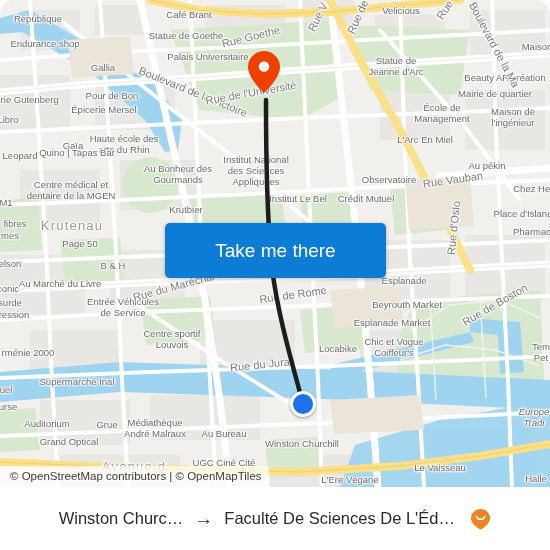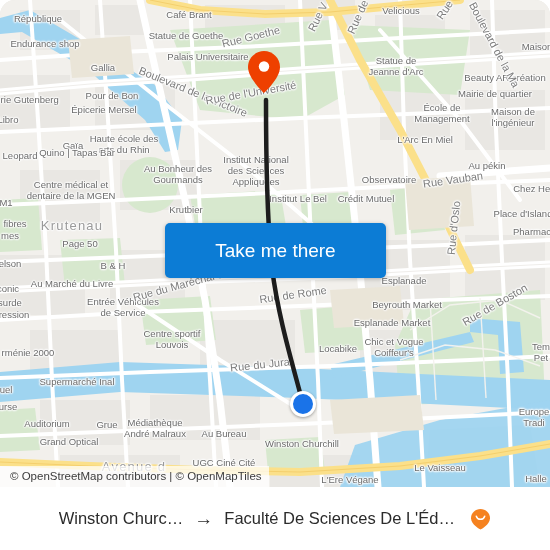--- a/index.html
+++ b/index.html
@@ -288,21 +288,21 @@
         <div class="lbl " style="left: 6px; top: 202px;">M1</div>
         <div class="lbl " style="left: 186px; top: 209px;">Krutbier</div>
         <div class="lbl " style="left: 15px; top: 223px;">fibres</div>
         <div class="lbl " style="left: 10px; top: 235px;">mes</div>
         <div class="lbl " style="left: 532px; top: 231px;">Pharmac</div>
         <div class="lbl big" style="left: 72px; top: 225px;">Krutenau</div>
         <div class="lbl " style="left: 80px; top: 243px;">Page 50</div>
         <div class="lbl " style="left: 113px; top: 265px;">B &amp; H</div>
         <div class="lbl " style="left: 10px; top: 263px;">elson</div>
         <div class="lbl " style="left: 404px; top: 280px;">Esplanade</div>
-        <div class="lbl " style="left: 72px; top: 283px;">Au Marché du Livre</div>
+        <div class="lbl " style="left: 60px; top: 283px;">Au Marché du Livre</div>
         <div class="lbl " style="left: 8px; top: 288px;">conic</div>
         <div class="lbl " style="left: 123px; top: 307px;">Entrée Véhicules
 de Service</div>
         <div class="lbl " style="left: 10px; top: 302px;">surde</div>
         <div class="lbl " style="left: 14px; top: 314px;">ression</div>
         <div class="lbl " style="left: 407px; top: 304px;">Beyrouth Market</div>
         <div class="lbl " style="left: 392px; top: 322px;">Esplanade Market</div>
         <div class="lbl " style="left: 172px; top: 339px;">Centre sportif
 Louvois</div>
         <div class="lbl " style="left: 394px; top: 347px;">Chic et Vogue
@@ -312,21 +312,21 @@
         <div class="lbl " style="left: 541px; top: 352px;">Tem
 Pet</div>
         <div class="lbl " style="left: 77px; top: 381px;">Supermarché Inal</div>
         <div class="lbl " style="left: 6px; top: 389px;">uel</div>
         <div class="lbl " style="left: 8px; top: 406px;">urse</div>
         <div class="lbl " style="left: 47px; top: 423px;">Auditorium</div>
         <div class="lbl " style="left: 107px; top: 424px;">Grue</div>
         <div class="lbl " style="left: 155px; top: 428px;">Médiathèque
 André Malraux</div>
         <div class="lbl " style="left: 224px; top: 433px;">Au Bureau</div>
-        <div class="lbl " style="left: 534px; top: 417px;">Europe
+        <div class="lbl " style="left: 534px; top: 417px; font-style: italic;">Europe
 Tradi</div>
         <div class="lbl " style="left: 69px; top: 441px;">Grand Optical</div>
         <div class="lbl " style="left: 302px; top: 443px;">Winston Churchill</div>
         <div class="lbl " style="left: 224px; top: 462px;">UGC Ciné Cité</div>
         <div class="lbl " style="left: 350px; top: 479px;">L'Ere Végane</div>
         <div class="lbl " style="left: 440px; top: 467px;">Le Vaisseau</div>
         <div class="lbl " style="left: 536px; top: 478px;">Halle</div>
         <div class="lbl big" style="left: 134px; top: 466px;">Avenue d</div>
       </div>
     <div id="streets">

